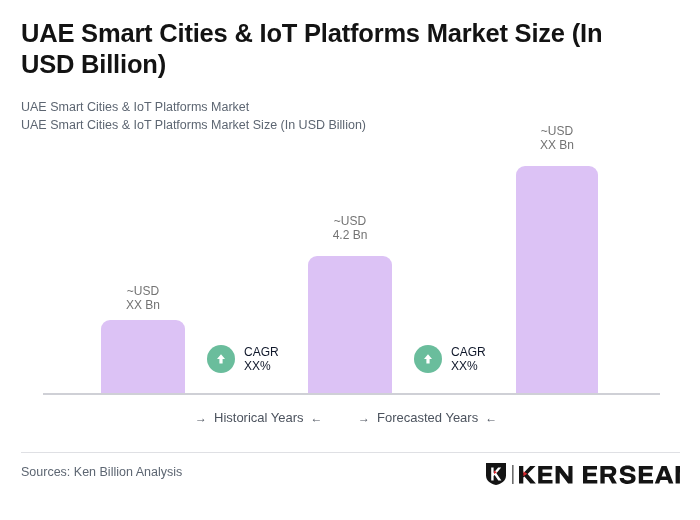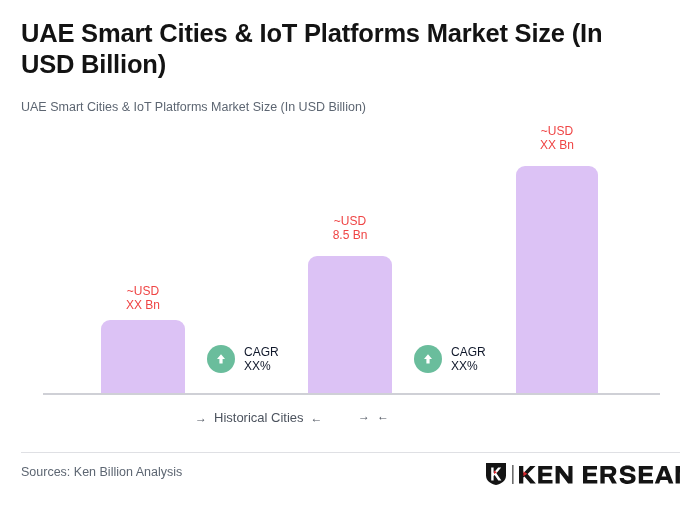--- a/index.html
+++ b/index.html
@@ -66,21 +66,21 @@
   }
   .bar {
     position: absolute;
     background: #dcc2f5;
     border-radius: 9px 9px 0 0;
   }
   .bar-value {
     position: absolute;
     font-size: 12px;
     line-height: 14px;
-    color: #ef4444;
+    color: #737373;
     text-align: center;
     white-space: pre-line;
   }
 
   
   .cagr {
     position: absolute;
     display: flex;
     align-items: center;
     gap: 9px;
@@ -156,30 +156,31 @@
   .logo-word { display: block; }
 </style>
 </head>
 <body>
 
 <div class="page">
 
   <div class="title">UAE Smart Cities &amp; IoT Platforms Market Size (In USD Billion)</div>
 
   <div class="subtitle-block">
+    <div class="subtitle">UAE Smart Cities &amp; IoT Platforms Market</div>
     <div class="subtitle">UAE Smart Cities &amp; IoT Platforms Market Size (In USD Billion)</div>
   </div>
 
   <div class="plot">
 
     <div class="bar" style="left: 101px; top: 320px; width: 84px; height: 74px; background: rgb(220, 194, 245);"></div>
     <div class="bar-value" style="left:103px; top:284px; width:80px;"><span>~USD</span><br><span>XX Bn</span></div>
 
     <div class="bar" style="left: 308px; top: 256px; width: 84px; height: 138px; background: rgb(220, 194, 245);"></div>
-    <div class="bar-value" style="left:310px; top:214px; width:80px;"><span>~USD</span><br><span>8.5 Bn</span></div>
+    <div class="bar-value" style="left:310px; top:214px; width:80px;"><span>~USD</span><br><span>4.2 Bn</span></div>
 
     <div class="bar" style="left: 516px; top: 166px; width: 82px; height: 228px; background: rgb(220, 194, 245);"></div>
     <div class="bar-value" style="left:517px; top:124px; width:80px;"><span>~USD</span><br><span>XX Bn</span></div>
 
     <div class="cagr" style="left:207px; top:345px;">
       <span class="cagr-circle" style="background: rgb(106, 189, 156);">
         <svg width="14" height="14" viewBox="0 0 14 14" aria-hidden="true">
           <path d="M7 2.2 L11 7 L8.6 7 L8.6 11.6 L5.4 11.6 L5.4 7 L3 7 Z" fill="#ffffff"></path>
         </svg>
       </span>
@@ -193,25 +194,26 @@
         </svg>
       </span>
       <span class="cagr-text"><span>CAGR</span><br><span>XX%</span></span>
     </div>
 
     <div class="axis-line" style="background: rgb(207, 208, 214);"></div>
 
     <div class="periods">
       <div class="period period-historical">
         <span class="arrow">→</span>
-        <span>Historical Cities</span>
+        <span>Historical Years</span>
         <span class="arrow">←</span>
       </div>
       <div class="period period-forecast">
         <span class="arrow">→</span>
+        <span>Forecasted Years</span>
         <span class="arrow">←</span>
       </div>
     </div>
   </div>
 
   <div class="footer-divider"></div>
   <div class="sources">Sources: Ken Billion Analysis</div>
 
   <div class="logo">
     <svg class="logo-mark" width="22" height="24" viewBox="0 0 22 24" aria-hidden="true">

